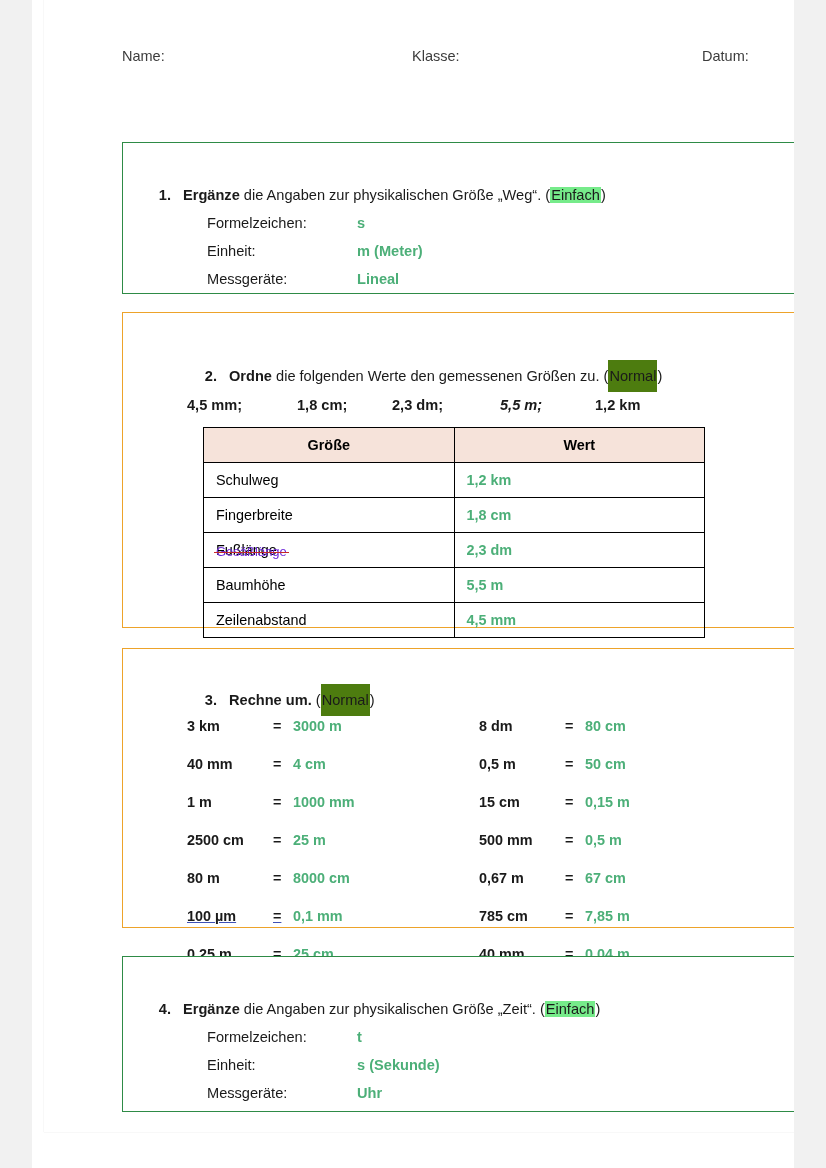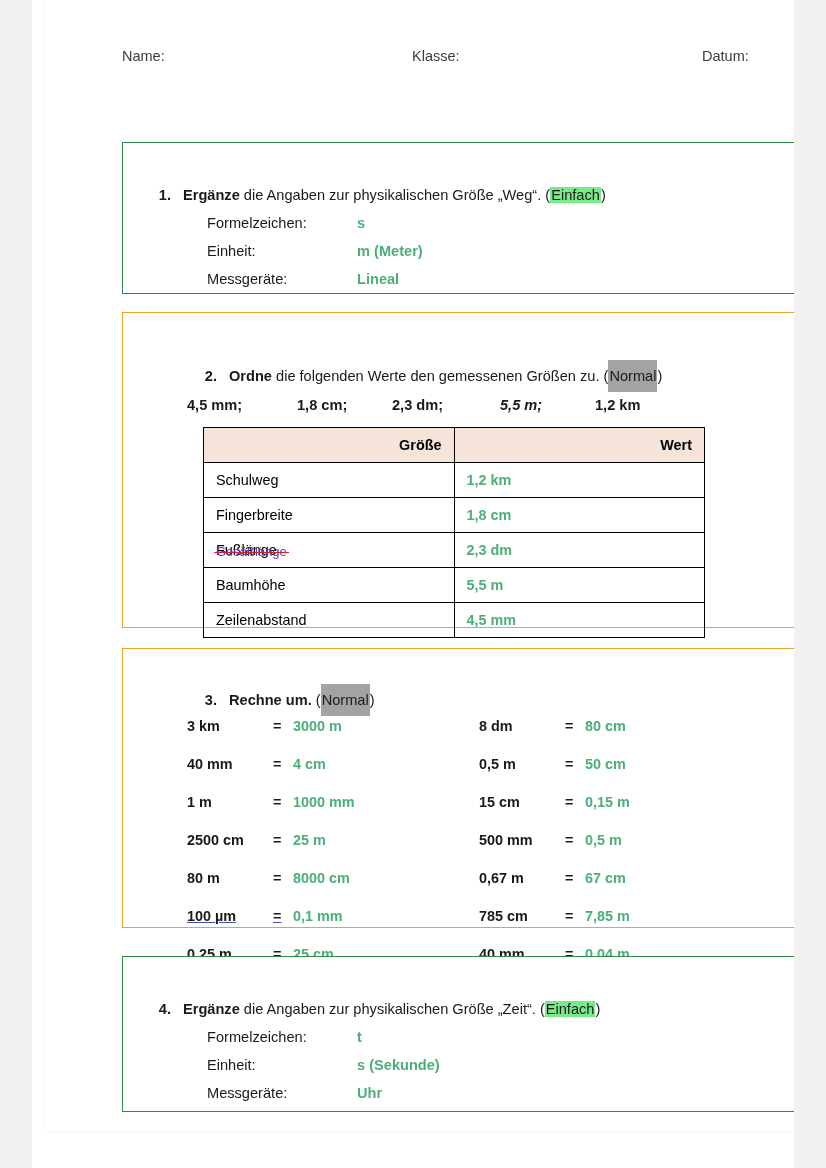--- a/index.html
+++ b/index.html
@@ -69,21 +69,21 @@
   .task-num {
     width: 30px;
     text-align: right;
     margin-right: 12px;
     font-weight: bold;
     flex: none;
   }
   .task-text { font-weight: normal; margin-top: 25px; }
   .task-text b { font-weight: bold; }
   .hl-green { background: #76eb8a; padding: 0 1px; }
-  .hl-yellow { background: #a3a3a3; padding: 8px 1px; }
+  .hl-yellow { background: #4d7c0f; padding: 8px 1px; }
 
   .field-row {
     display: flex;
     font-size: 14.6px;
     margin-top: 12px;
     color: #1a1a1a;
   }
   .field-label { width: 150px; flex: none; margin-left: 24px; }
   .answer {
     color: #4caf78;
@@ -122,21 +122,21 @@
   table.gt th, table.gt td {
     border: 1.3px solid #000;
     height: 34px;
     font-size: 14.4px;
     padding: 0 12px;
     text-align: left;
     vertical-align: middle;
   }
   table.gt th {
     background: #f6e3da;
-    text-align: right;
+    text-align: center;
     font-weight: bold;
   }
   table.gt td.val { color: #4caf78; font-weight: bold; }
   .strike-red {
     position: relative;
     display: inline-block;
     color: #6d28d9;
   }
   .strike-red::after {
     content: "";

